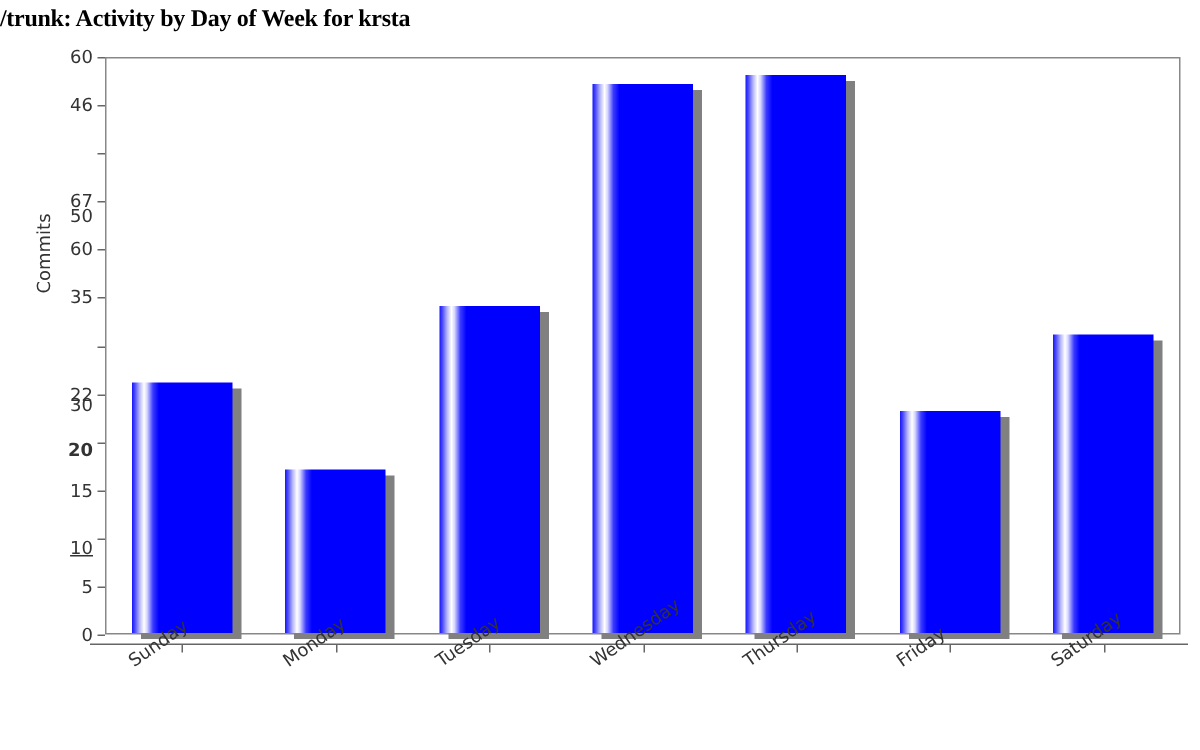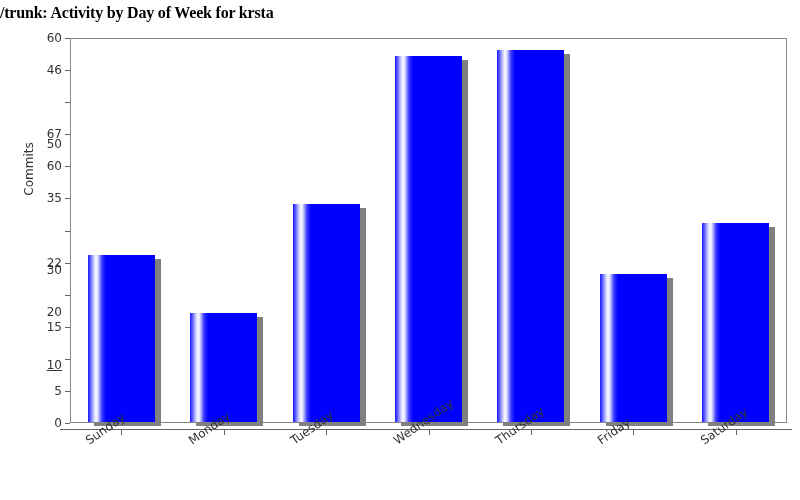--- a/index.html
+++ b/index.html
@@ -150,21 +150,21 @@
 
   <div id="chart-title">/trunk: Activity by Day of Week for krsta</div>
 
   <div id="y-axis-title">Commits</div>
 
   <div id="y-axis-labels">
       <div class="y-label" style="top: 417px;">0</div>
       <div class="y-label" style="top: 384.917px;">5</div>
       <div class="y-label" style="top: 359px; text-decoration: underline;">10</div>
       <div class="y-label" style="top: 320.75px;">15</div>
-      <div class="y-label" style="top: 306px;">20</div>
+      <div class="y-label" style="top: 294px; font-weight: bold;">20</div>
       <div class="y-label" style="top: 256.583px;">22</div>
       <div class="y-label" style="top: 224.5px; margin-top: 39px;">30</div>
       <div class="y-label" style="top: 192.417px;">35</div>
       <div class="y-label" style="top: 160.333px;">60</div>
       <div class="y-label" style="top: 128.25px;">67</div>
       <div class="y-label" style="top: 96.1667px; margin-top: 42px;">50</div>
       <div class="y-label" style="top: 64.0833px;">46</div>
       <div class="y-label" style="top: 32px; text-align: right;">60</div>
     </div>
   <div id="y-axis-ticks">

